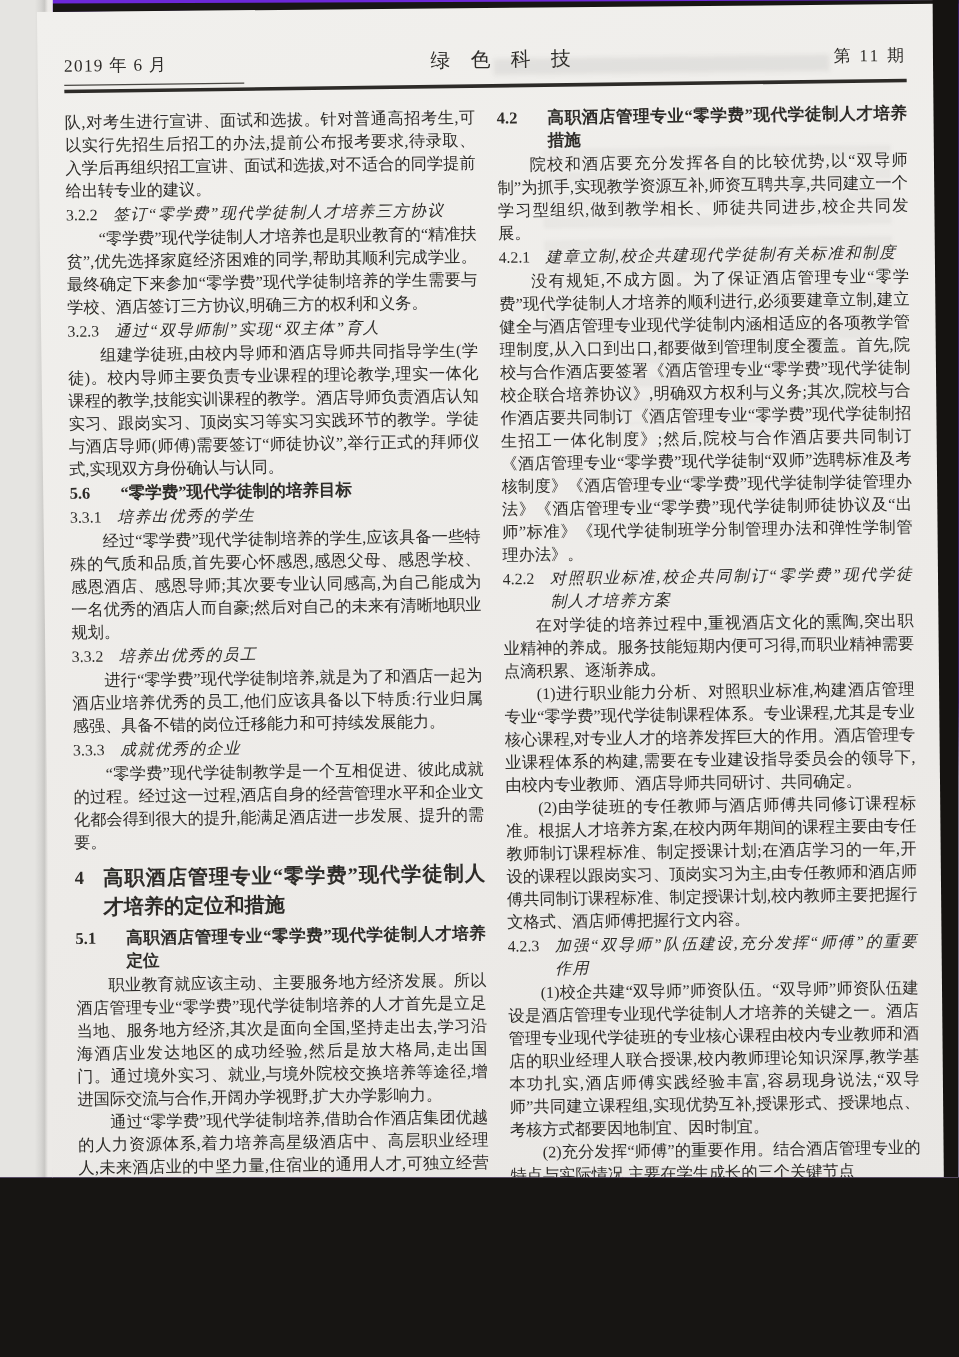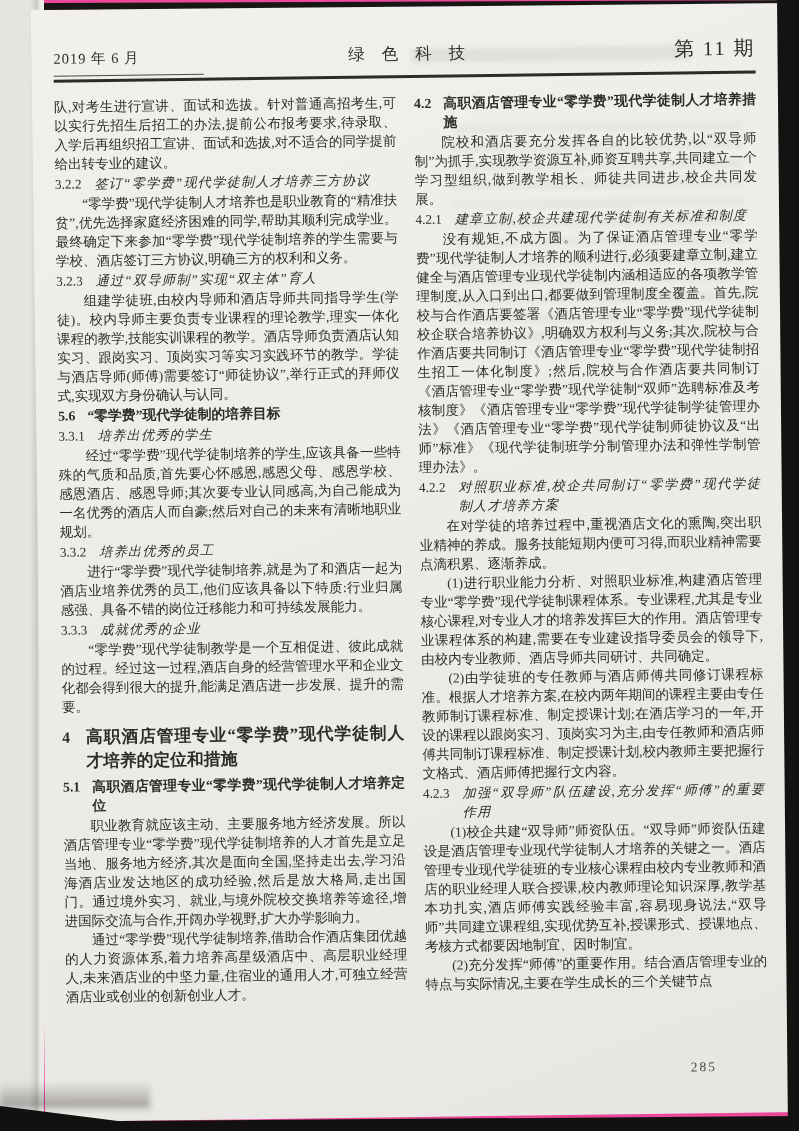--- a/index.html
+++ b/index.html
@@ -1,47 +1,47 @@
 <!DOCTYPE html>
 <html><head>
 <meta charset="utf-8">
 <style>
   html,body{margin:0;padding:0;}
   body{width:799px;height:1131px;overflow:hidden;background:#171513;
        font-family:"Liberation Serif","DejaVu Serif",serif;}
-  .scan{position:relative;width:799px;height:1131px;background:#ec4899;overflow:hidden;}
+  .scan{position:relative;width:799px;height:981px;background:#6d28d9;overflow:hidden;}
   .left-strip{position:absolute;left:0;top:0;width:44px;height:1131px;
       background:linear-gradient(90deg,#e5e4e1 0px,#e5e4e1 29px,#d7d6d3 34px,#c9c8c5 37px,#eceae7 40px);}
   .paper{position:absolute;left:38px;top:5px;width:760px;height:1112px;box-sizing:border-box;
       padding:34px 36px 0 22px;color:#2e2c29;
       background:linear-gradient(160deg,#f1f0ed 0%,#edebe8 55%,#e8e6e3 100%);
       transform:rotate(-0.75deg);}
   .ghost{position:absolute;pointer-events:none;}
   .ghost1{left:380px;top:44px;width:280px;height:14px;background:rgba(80,78,74,0.09);filter:blur(2px);}
   .ghost2{left:420px;top:120px;width:290px;height:230px;
       background:repeating-linear-gradient(180deg,rgba(95,92,88,0.05) 0 9px,rgba(0,0,0,0) 9px 19px);
       filter:blur(1.5px);}
   .page-header{display:flex;align-items:baseline;justify-content:space-between;}
   .h-date{font-size:14.5px;letter-spacing:1px;white-space:nowrap;}
   .h-journal{font-size:16.5px;letter-spacing:17px;padding-left:17px;white-space:nowrap;}
-  .h-issue{font-size:20px;letter-spacing:2px;white-space:nowrap;text-align:right;}
+  .h-issue{font-size:14px;letter-spacing:2px;white-space:nowrap;text-align:right;}
   .date-rule{width:150px;height:1px;background:#4a4844;margin-top:5px;}
   .thick-rule{width:100%;height:3px;background:#2d2b28;margin-top:3px;}
   .columns{display:flex;gap:18px;margin-top:15px;}
   .col{flex:1 1 0;font-size:13.5px;line-height:19px;text-align:justify;}
   .para{margin:0;text-indent:2em;}
   .para.flush{text-indent:0;}
   .heading{display:flex;align-items:flex-start;}
   .hnum{flex:0 0 auto;}
   .htxt{flex:1 1 auto;}
   .heading.kai{margin:1px 0;font-size:13.2px;}
   .kai .hnum{margin-right:13px;}
   .kai .htxt{font-style:italic;letter-spacing:1.2px;}
   .heading.bold{font-weight:700;font-size:13.8px;margin:1px 0;}
-  .bold .hnum{margin-right:12px;}
+  .bold .hnum{margin-right:25px;}
   .heading.chapter{font-weight:700;font-size:16.8px;line-height:23.5px;margin:9px 0 5px;}
   .chapter .hnum{margin-right:16px;font-size:15.5px;}
   .page-number{position:absolute;left:646px;top:1058px;font-size:13.5px;color:#4b4946;letter-spacing:2px;}
   .curl-shadow{position:absolute;left:0;top:1082px;width:150px;height:26px;
       background:linear-gradient(to bottom,rgba(20,18,16,0) 0%,rgba(20,18,16,0.35) 100%);filter:blur(3px);}
   .edge{position:absolute;inset:0;}
   .edge-top{background:#181614;clip-path:polygon(44px 3px,799px 0px,799px 3px,44px 10px);}
   .edge-right{background:#151311;clip-path:polygon(777px 0px,799px 0px,799px 1131px,788px 1131px);}
   .edge-bottom{background:#131110;clip-path:polygon(0px 1106px,118px 1121px,799px 1116px,799px 1131px,0px 1131px);}
 </style>

